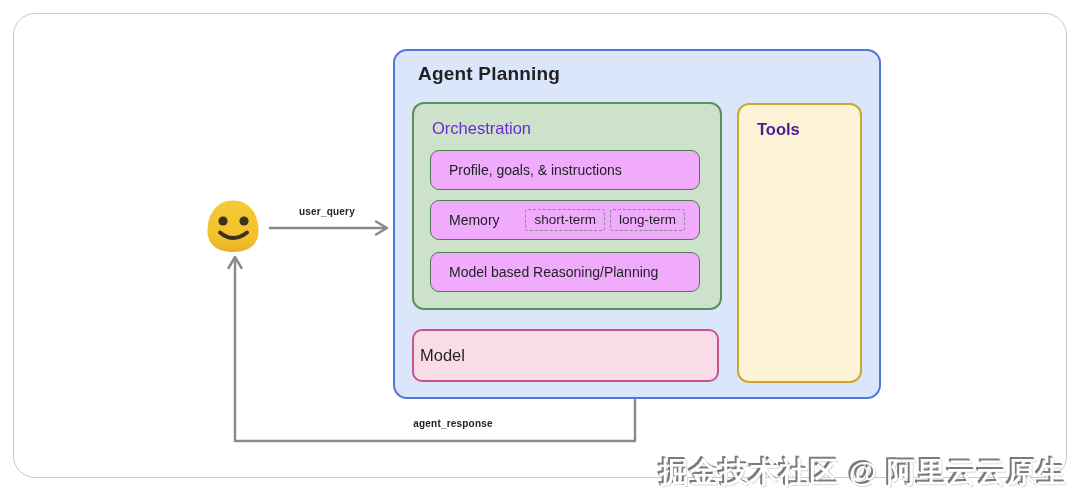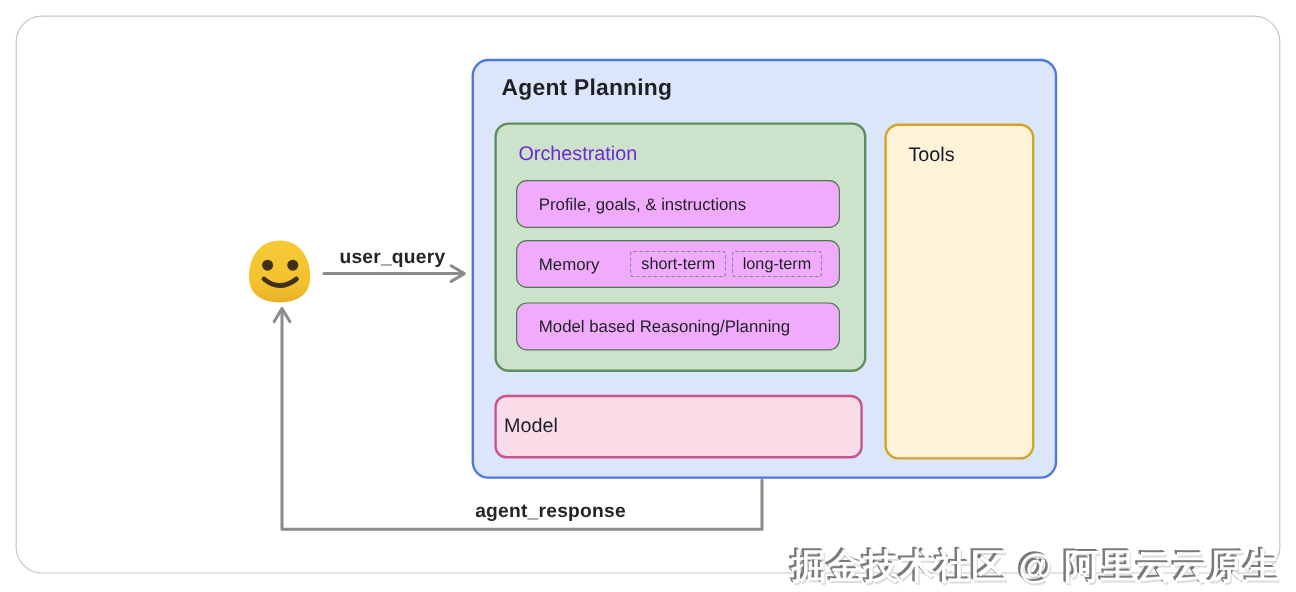--- a/index.html
+++ b/index.html
@@ -114,42 +114,42 @@
     left: 737px; top: 103px;
     width: 125px; height: 280px;
     background: #fdf4d8;
     border: 2px solid #d2a42c;
     border-radius: 12px;
   }
   .tools-title {
     position: absolute;
     left: 757px; top: 120px;
     font-size: 16.5px;
-    font-weight: 400;
-    color: #0f172a;
+    font-weight: 700;
+    color: #4c1d95;
   }
 
   
   .user-emoji {
     position: absolute;
     left: 203px; top: 197px;
     width: 60px; height: 57px;
   }
 
   
   .arrows-svg {
     position: absolute;
     left: 0; top: 0;
     width: 1080px; height: 493px;
     pointer-events: none;
   }
 
   .flow-label {
     position: absolute;
-    font-size: 16px;
+    font-size: 10px;
     font-weight: 600;
     letter-spacing: 0.2px;
     color: #242424;
     text-align: center;
   }
   .flow-label.user-query     { left: 280px; top: 206px; width: 94px; }
   .flow-label.agent-response { left: 396px; top: 418px; width: 114px; }
 
   
   .watermark {

